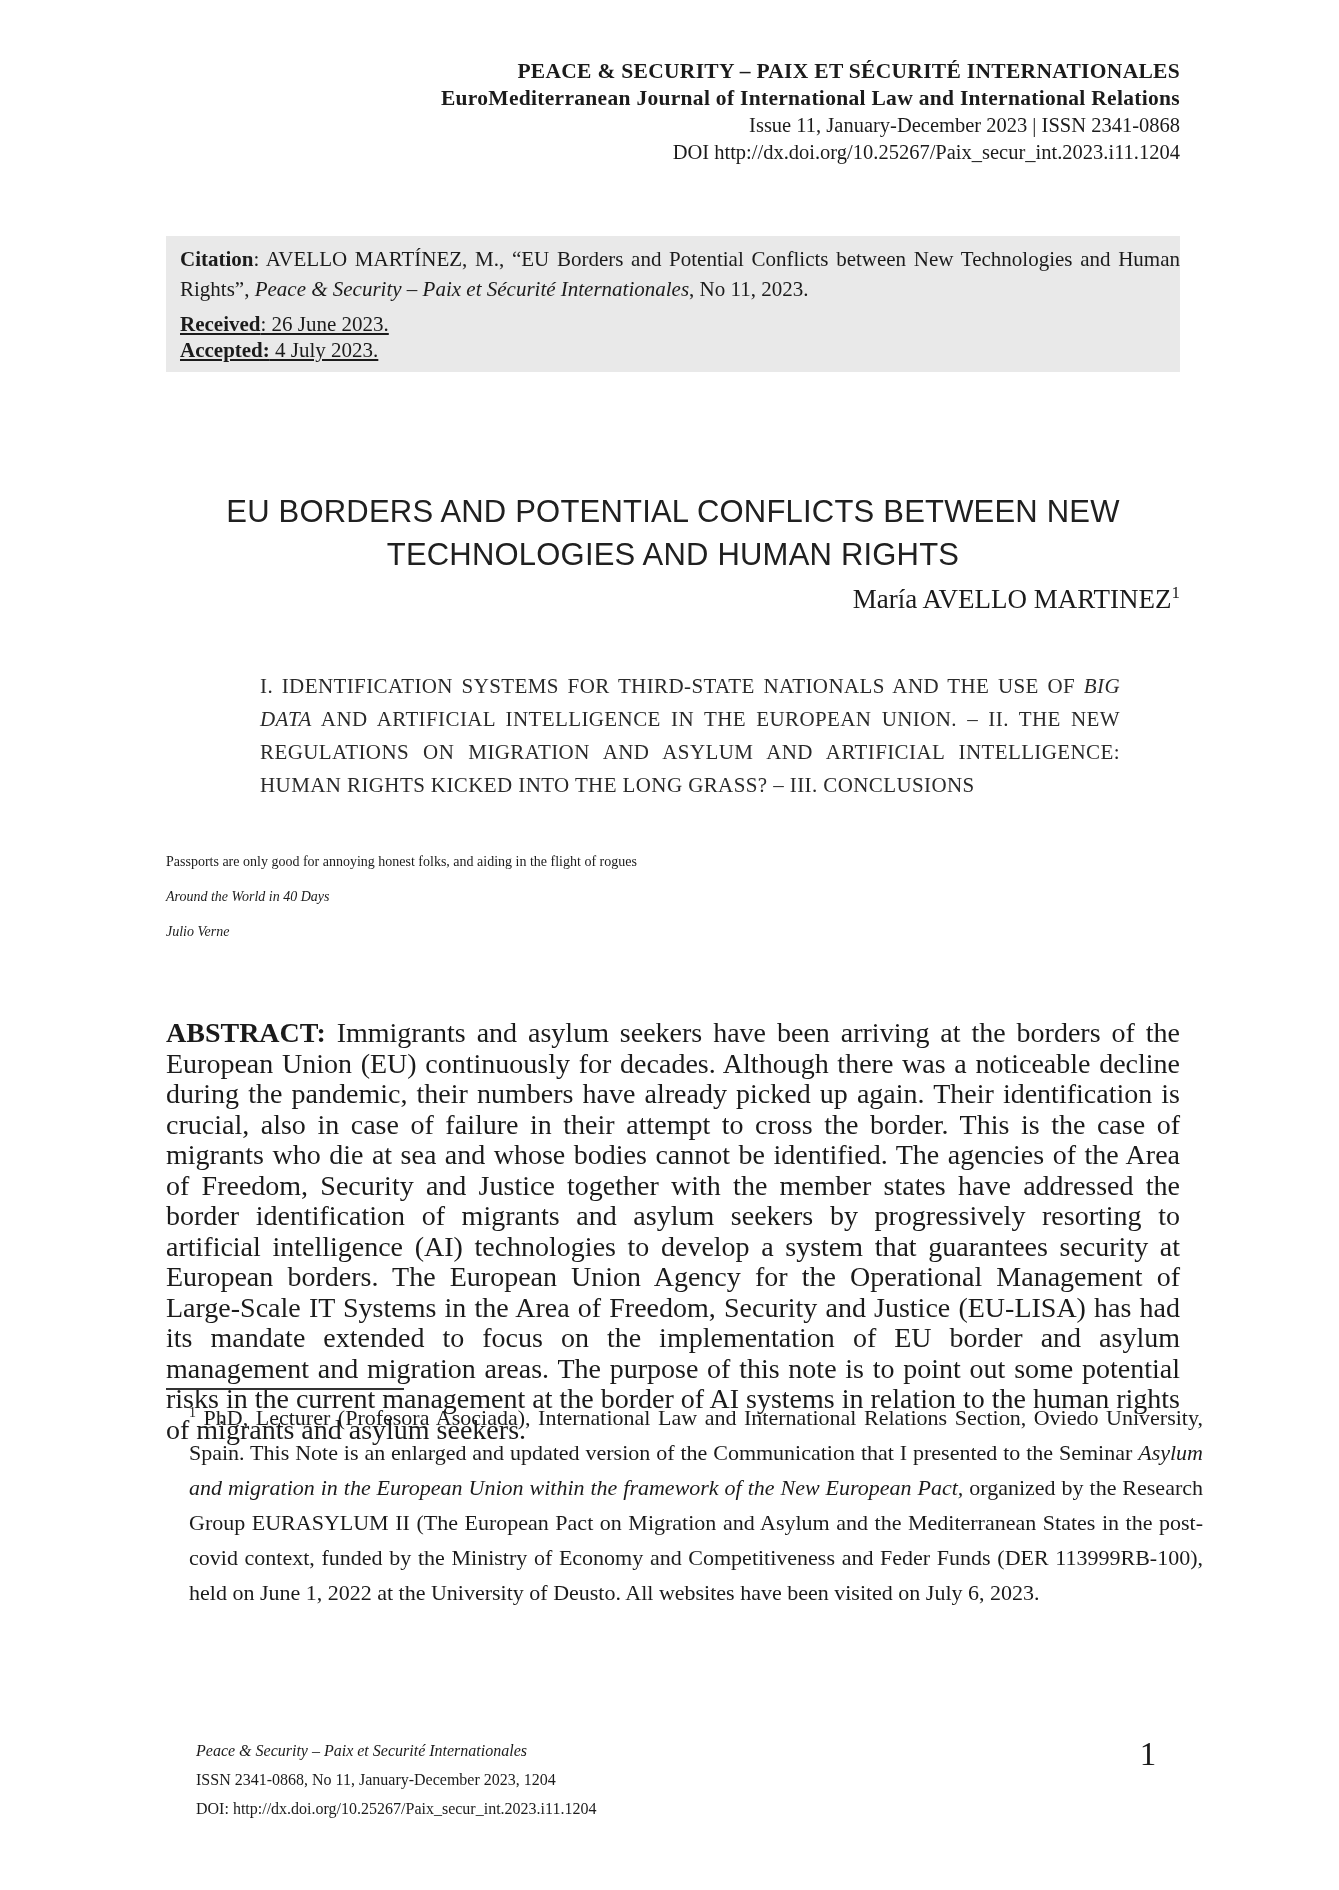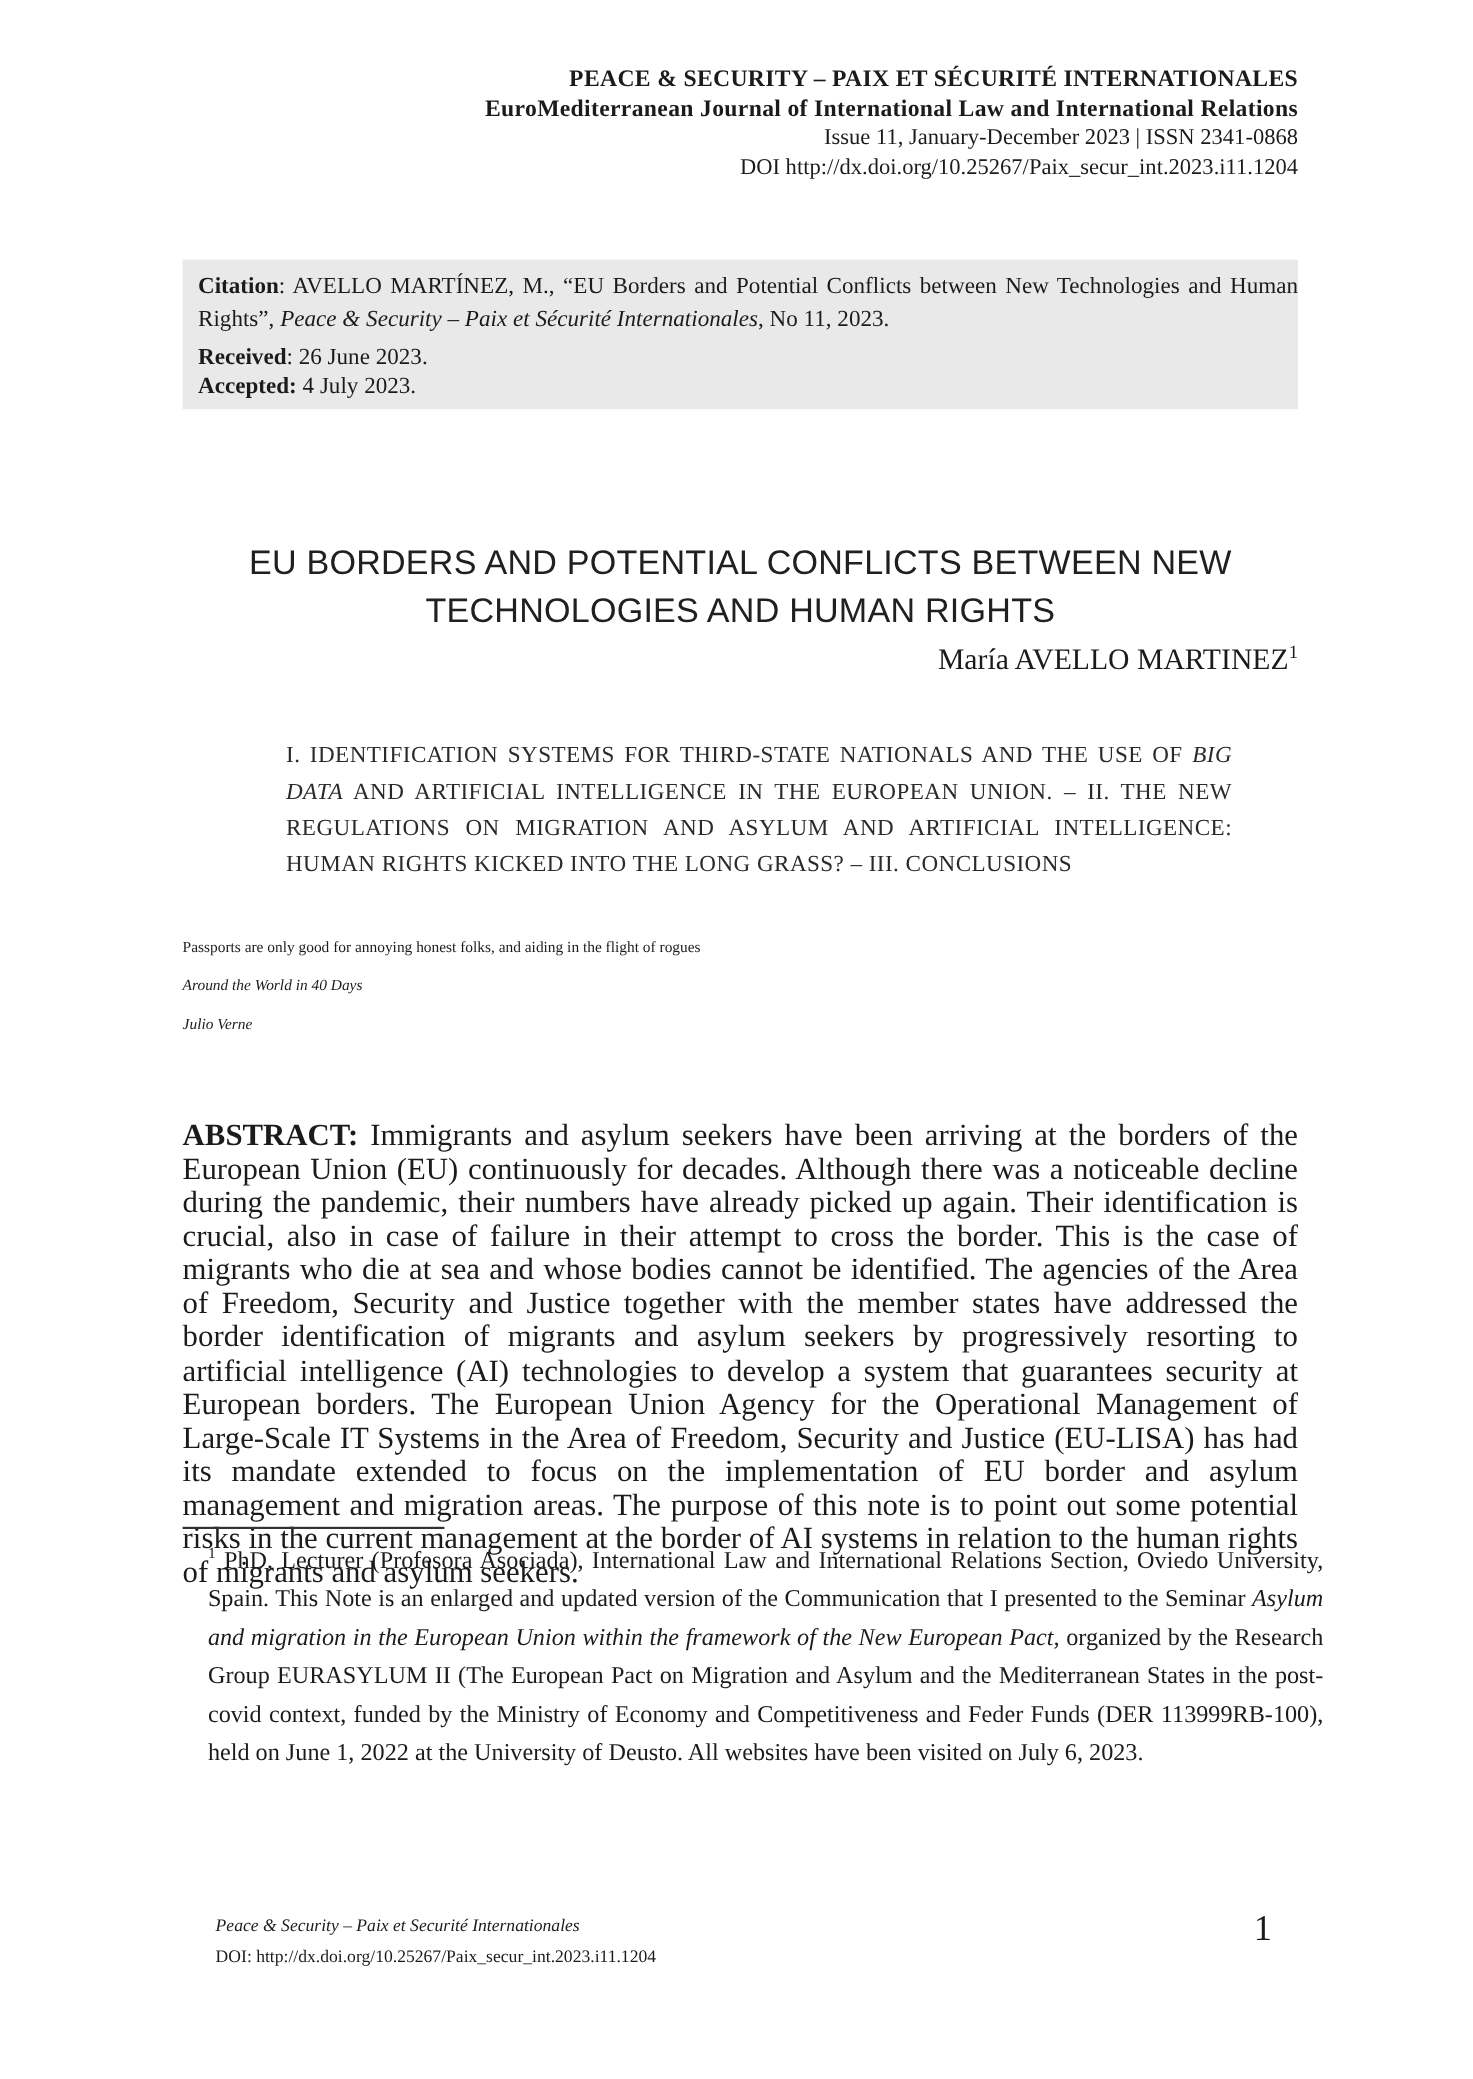--- a/index.html
+++ b/index.html
@@ -23,21 +23,21 @@
 
   
   .citation-box {
     position:absolute; top:236px; left:166px; width:1014px;
     box-sizing:border-box;
     background:#e9e9e9;
     padding:8px 0 9px 14px;
     font-size:21px;
   }
   .citation-box .cite { margin:0 0 7px 0; line-height:30px; text-align:justify; }
-  .citation-box .meta { margin:0; line-height:26px; }
+  .citation-box .meta { margin:0; line-height:26px;text-decoration:underline; }
   .ital { font-style:italic; }
   .bold { font-weight:bold; }
 
   
   .article-title {
     position:absolute; top:490px; left:166px; width:1014px;
     text-align:center;
     font-family:"Liberation Sans", sans-serif;
     font-size:31px; line-height:43px;
     color:#202020;
@@ -125,17 +125,18 @@
   </div>
 
   <div class="abstract"><span class="bold">ABSTRACT:</span><span> Immigrants and asylum seekers have been arriving at the borders of the European Union (EU) continuously for decades. Although there was a noticeable decline during the pandemic, their numbers have already picked up again. Their identification is crucial, also in case of failure in their attempt to cross the border. This is the case of migrants who die at sea and whose bodies cannot be identified. The agencies of the Area of Freedom, Security and Justice together with the member states have addressed the border identification of migrants and asylum seekers by progressively resorting to artificial intelligence (AI) technologies to develop a system that guarantees security at European borders. The European Union Agency for the Operational Management of Large-Scale IT Systems in the Area of Freedom, Security and Justice (EU-LISA) has had its mandate extended to focus on the implementation of EU border and asylum management and migration areas. The purpose of this note is to point out some potential risks in the current management at the border of AI systems in relation to the human rights of migrants and asylum seekers.</span></div>
 
   <hr class="fn-rule">
 
   <div class="footnote"><sup>1</sup><span> PhD, Lecturer (Profesora Asociada), International Law and International Relations Section, Oviedo University, Spain. This Note is an enlarged and updated version of the Communication that I presented to the Seminar </span><span class="ital">Asylum and migration in the European Union within the framework of the New European Pact,</span><span> organized by the Research Group EURASYLUM II (The European Pact on Migration and Asylum and the Mediterranean States in the post-covid context, funded by the Ministry of Economy and Competitiveness and Feder Funds (DER 113999RB-100), held on June 1, 2022 at the University of Deusto. All websites have been visited on July 6, 2023.</span></div>
 
   <div class="page-footer">
     <div class="ital">Peace &amp; Security – Paix et Securité Internationales</div>
+    <div>ISSN 2341-0868, No 11, January-December 2023, 1204</div>
     <div>DOI: http://dx.doi.org/10.25267/Paix_secur_int.2023.i11.1204</div>
   </div>
   <div class="page-number">1</div>
 
 </div>
 
 </body></html>

